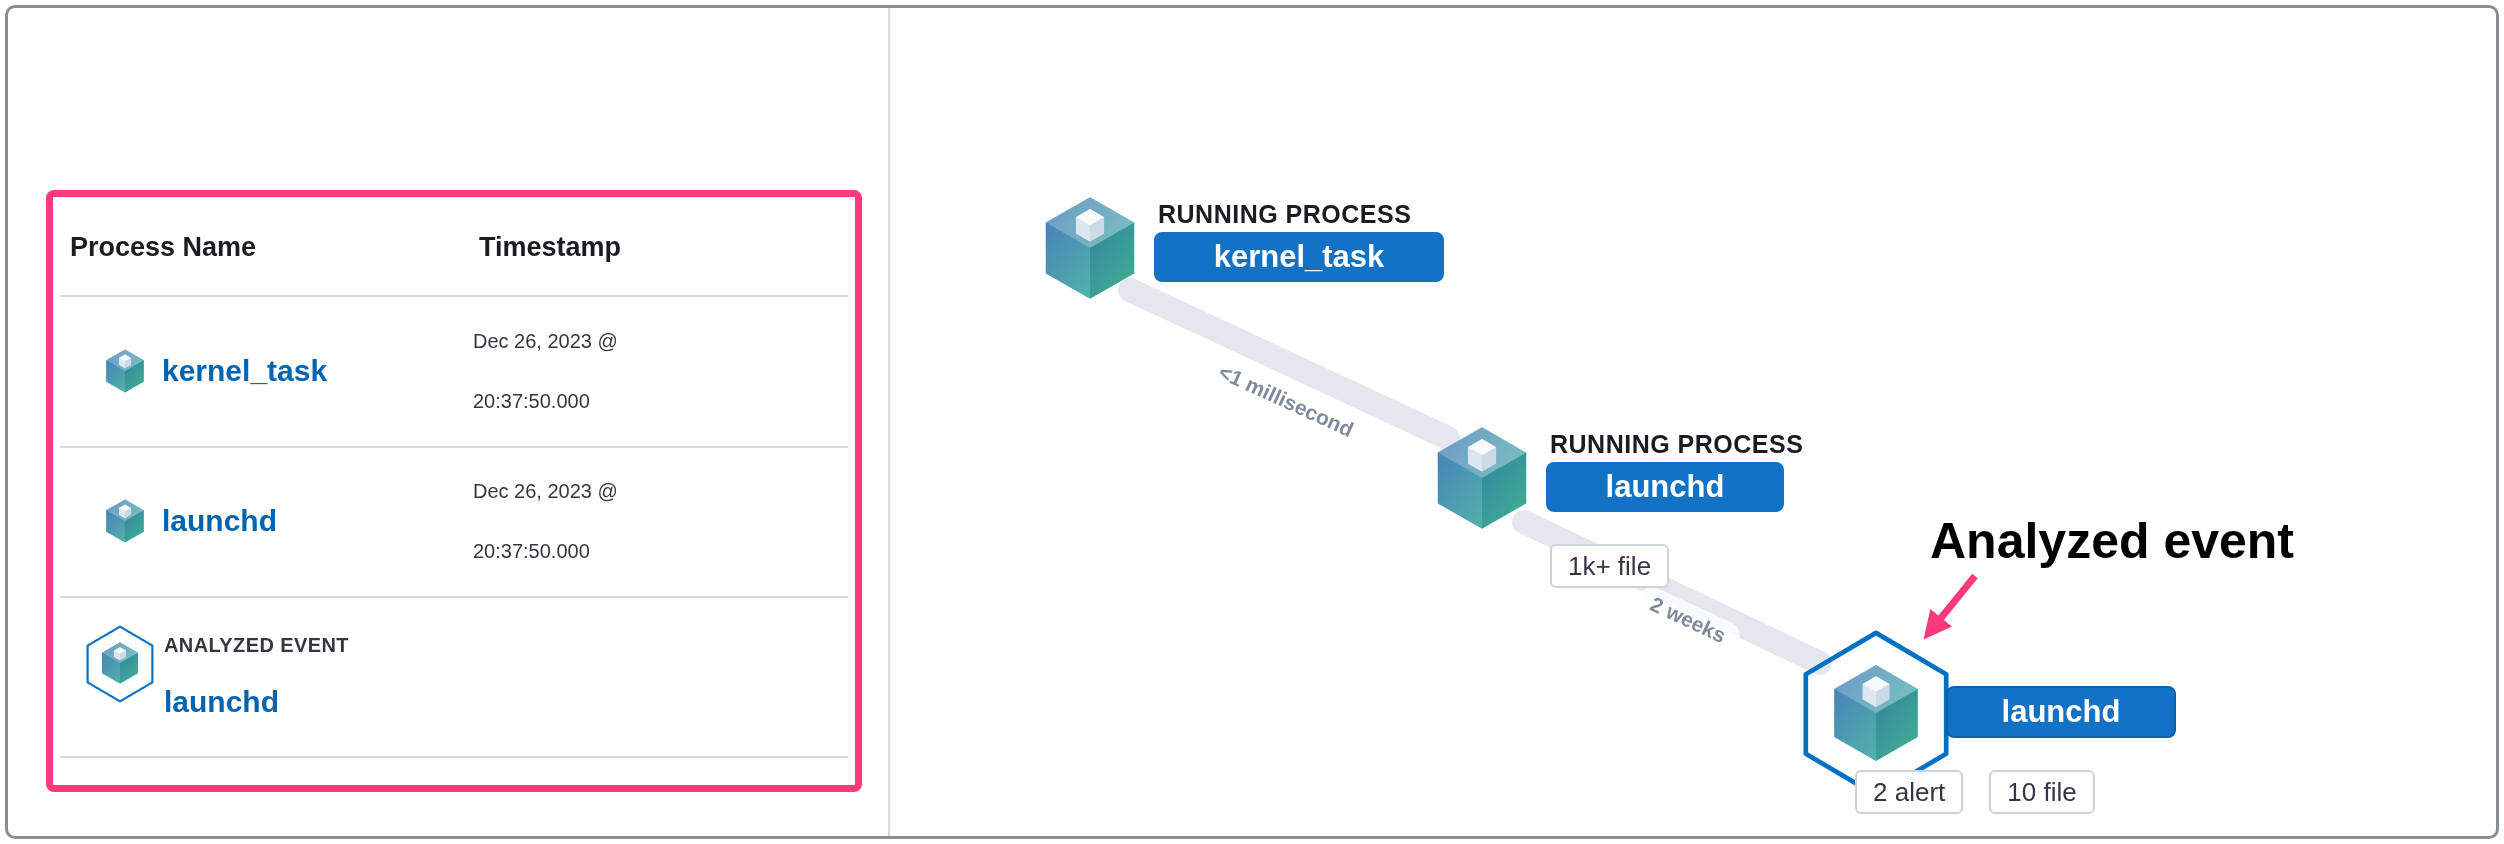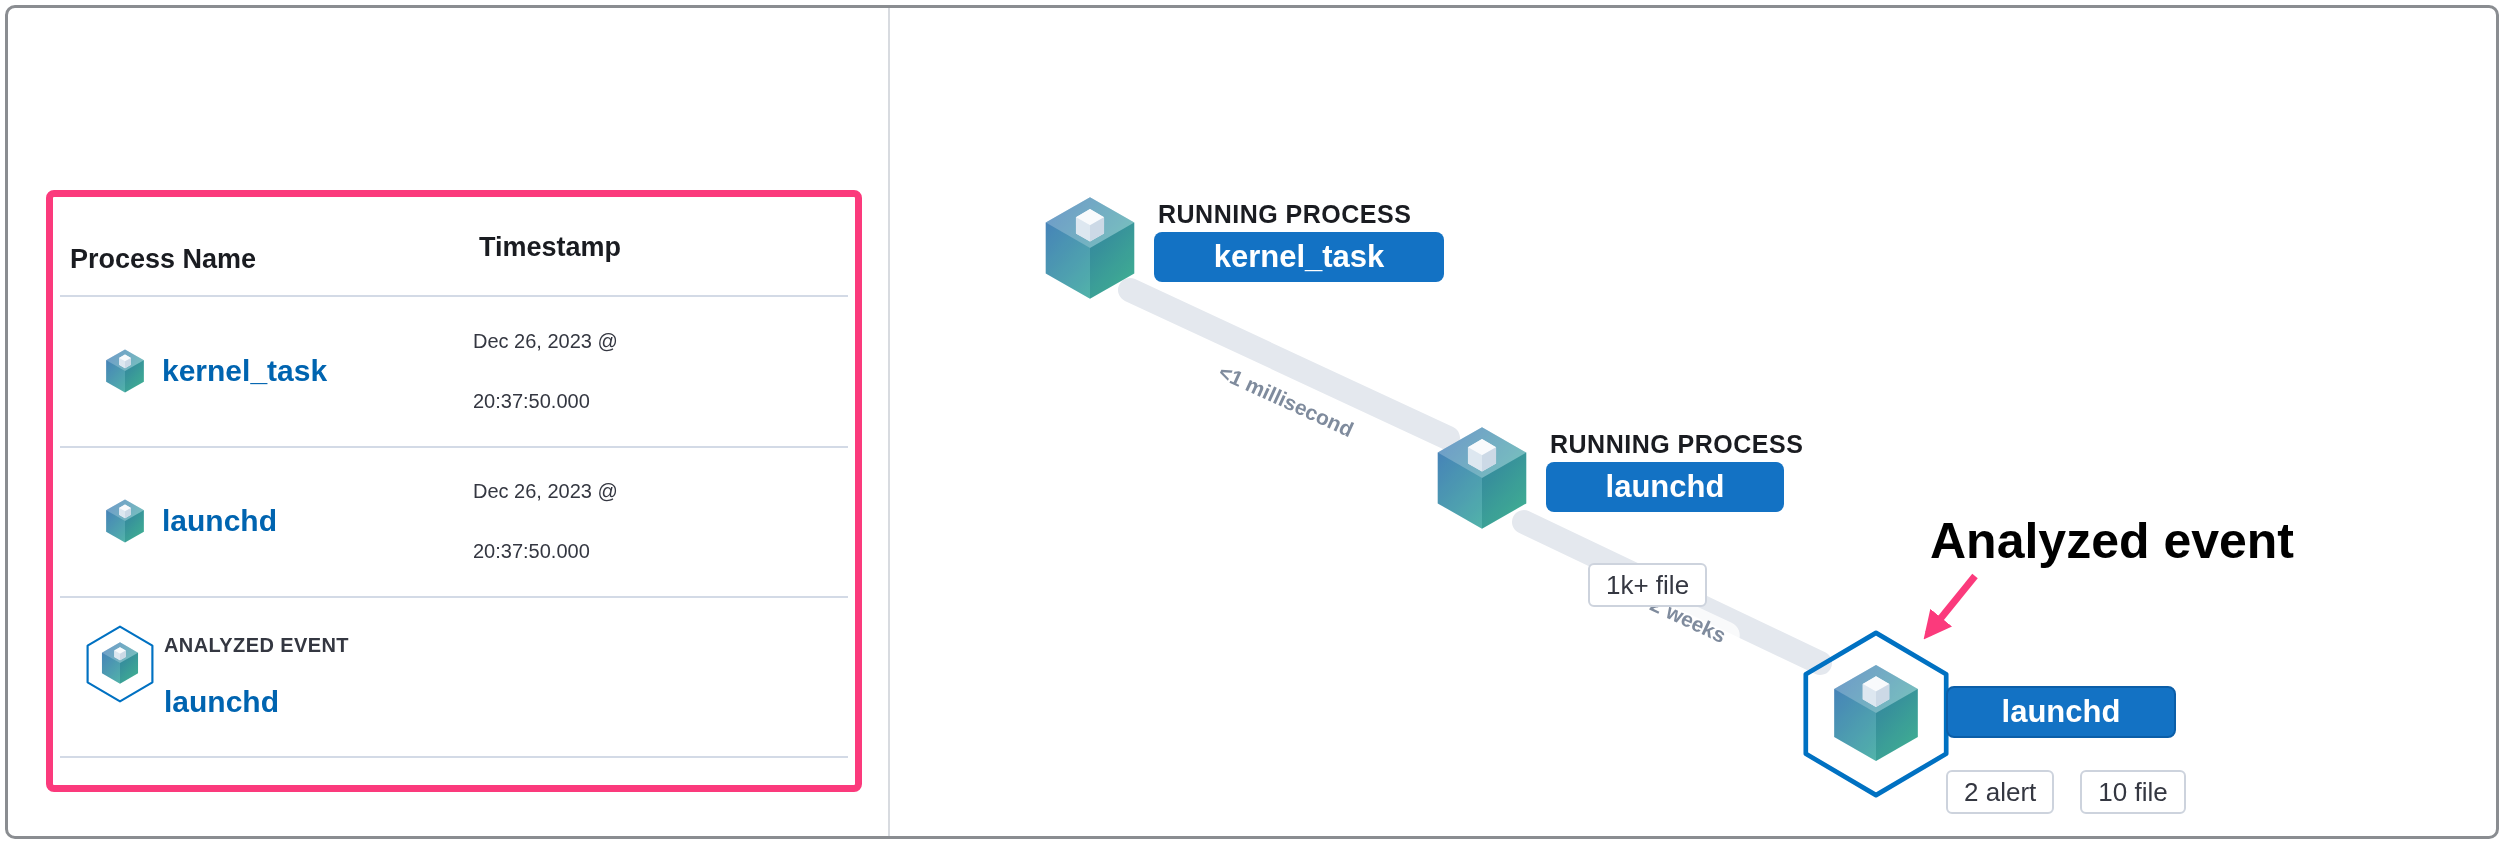--- a/index.html
+++ b/index.html
@@ -26,21 +26,21 @@
   .annotation{position:absolute;font-weight:900;color:#000;letter-spacing:0;}
   #ann-process-list{left:430px;top:110px;width:410px;text-align:right;font-size:48px;line-height:1.1;}
   #ann-analyzed-event{left:1922px;top:506px;font-size:50px;line-height:1.1;}
 
   .pink-box{
     position:absolute;left:38px;top:182px;width:816px;height:602px;
     border:7px solid #fb3a7c;border-radius:8px;box-sizing:border-box;background:#fff;
   }
 
   .col-header{position:absolute;font-size:27px;font-weight:700;color:#1a1c21;}
-  #colName{left:62px;top:236px;}
+  #colName{left:62px;top:224px;}
   #colTs{left:471px;top:224px;}
 
   .hline{position:absolute;left:52px;width:788px;height:2px;background:#d3dae6;}
   #hlineHdr{top:287px;}
   #hline1{top:438px;}
   #hline2{top:588px;}
   #hline3{top:748px;}
 
   .cube-sm{position:absolute;width:46px;height:46px;}
   #r1icon{left:94px;top:340px;}
@@ -91,22 +91,22 @@
   .node-btn{
     position:absolute;display:flex;align-items:center;justify-content:center;
     background:#1372c4;border-radius:8px;color:#fff;font-size:31px;font-weight:700;
     box-sizing:border-box;cursor:pointer;
   }
   #n1btn{left:1146px;top:224px;width:290px;height:50px;}
   #n2btn{left:1538px;top:454px;width:238px;height:50px;}
   #n3btn{left:1938px;top:678px;width:230px;height:52px;border:2px solid #0b5ea8;}
 
   .badgerow{position:absolute;display:flex;gap:18px;}
-  #n2badges{left:1580px;top:536px;margin-top:19px;}
-  #n3badges{left:1938px;top:762px;gap:26px;}
+  #n2badges{left:1542px;top:536px;}
+  #n3badges{left:1847px;top:762px;gap:26px;}
   .pill{
     display:inline-flex;align-items:center;height:44px;padding:0 16px;
     background:#ffffff;border:2px solid #cdd3dd;border-radius:6px;
     font-size:26px;color:#343741;box-sizing:border-box;white-space:nowrap;
   }
 
   .hexwrap-lg{position:absolute;left:1790px;top:620px;width:156px;height:172px;}
   .hexwrap-lg .hex{position:absolute;inset:0;width:100%;height:100%;}
   .hexwrap-lg .cube{position:absolute;left:27px;top:34px;width:102px;height:102px;}
 

